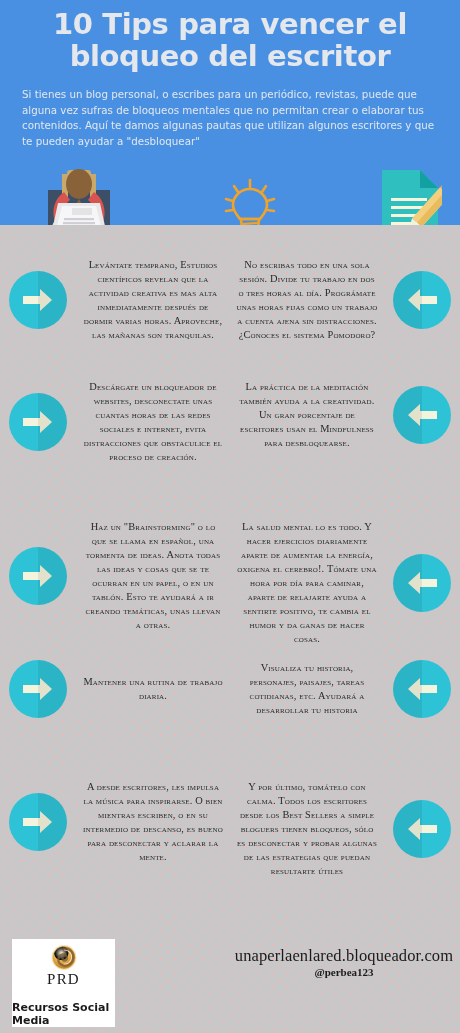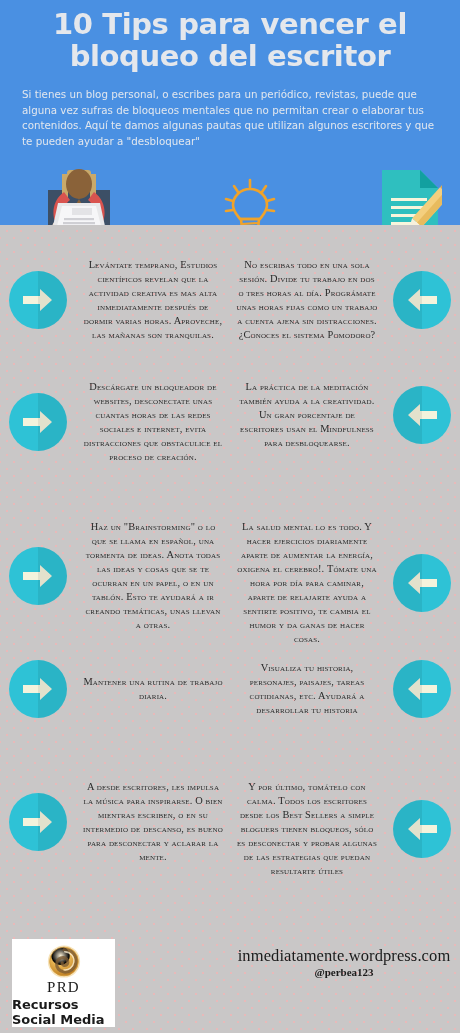--- a/index.html
+++ b/index.html
@@ -164,24 +164,24 @@
   .logo-prd {
     font-family: "Liberation Serif", serif;
     font-size: 15px;
     letter-spacing: 1.2px;
     color: #1a1a1a;
     line-height: 1;
     margin-top: 1px;
   }
   .logo-tag {
     font-family: "DejaVu Sans", sans-serif;
-    font-size: 13px;
+    font-size: 11px;
     font-weight: bold;
     color: #1a1a1a;
-    margin-top: 2px;
+    margin-top: 14px;
   }
   .site {
     position: absolute;
     left: 228px;
     top: 18px;
     width: 232px;
     text-align: center;
   }
   .site-url {
     font-family: "Liberation Serif", serif;
@@ -418,19 +418,19 @@
         <circle cx="50" cy="50" r="41" fill="url(#gold)"></circle>
         <circle cx="50" cy="50" r="41" fill="none" stroke="#d49a35" stroke-width="2"></circle>
         <path d="M50 16 C72 16 86 32 84 52 C82 70 66 82 50 80 C37 78 28 68 29 56 C30 45 39 38 49 39 C57 40 62 46 61 53 C60 59 55 62 50 61 C46 60 44 57 45 54" fill="none" stroke="#7a5a33" stroke-width="9" stroke-linecap="round" opacity="0.78"></path>
         <path d="M52 22 C70 23 80 37 78 52 C76 66 63 76 50 74" fill="none" stroke="#fcefd2" stroke-width="4" stroke-linecap="round" opacity="0.8"></path>
       </svg>
       <div class="logo-prd">PRD</div>
       <div class="logo-tag">Recursos Social Media</div>
     </div>
 
     <div class="site">
-      <div class="site-url">inmediatamente.wordpress.com</div>
+      <div class="site-url">unaperlaenlared.bloqueador.com</div>
       <div class="site-handle">@perbea123</div>
     </div>
 
   </div>
 
 </div>
 
 </body></html>

